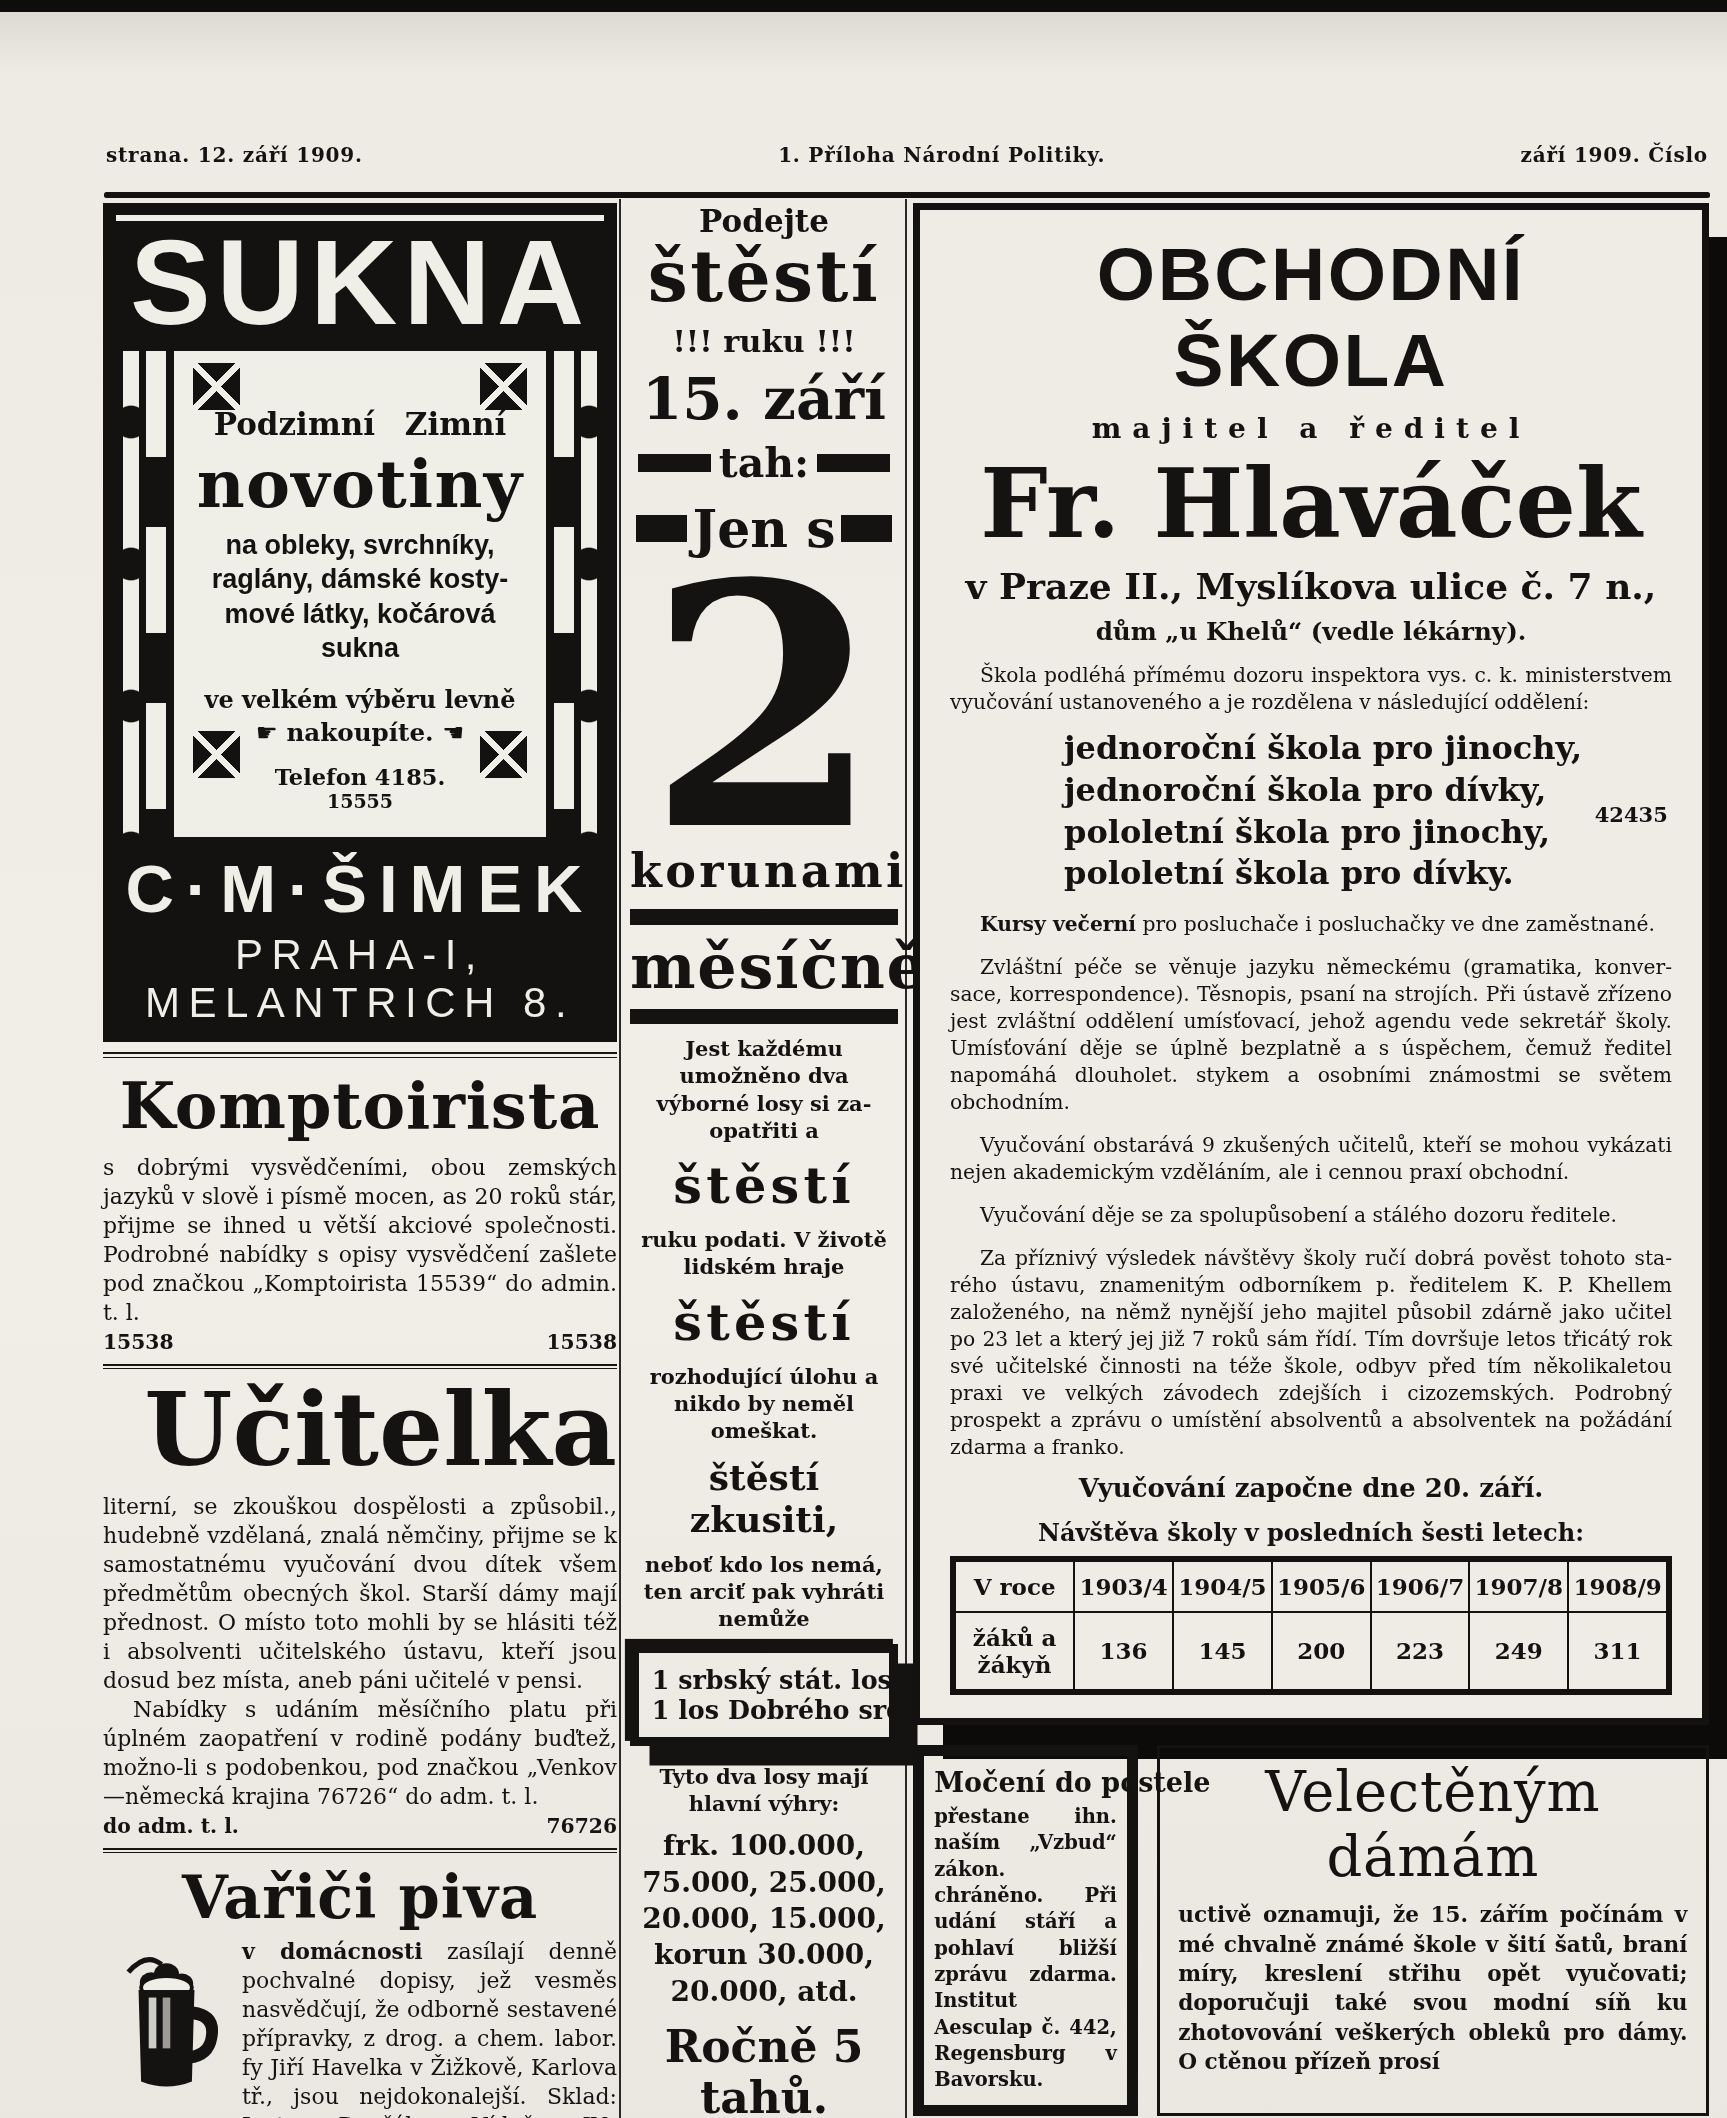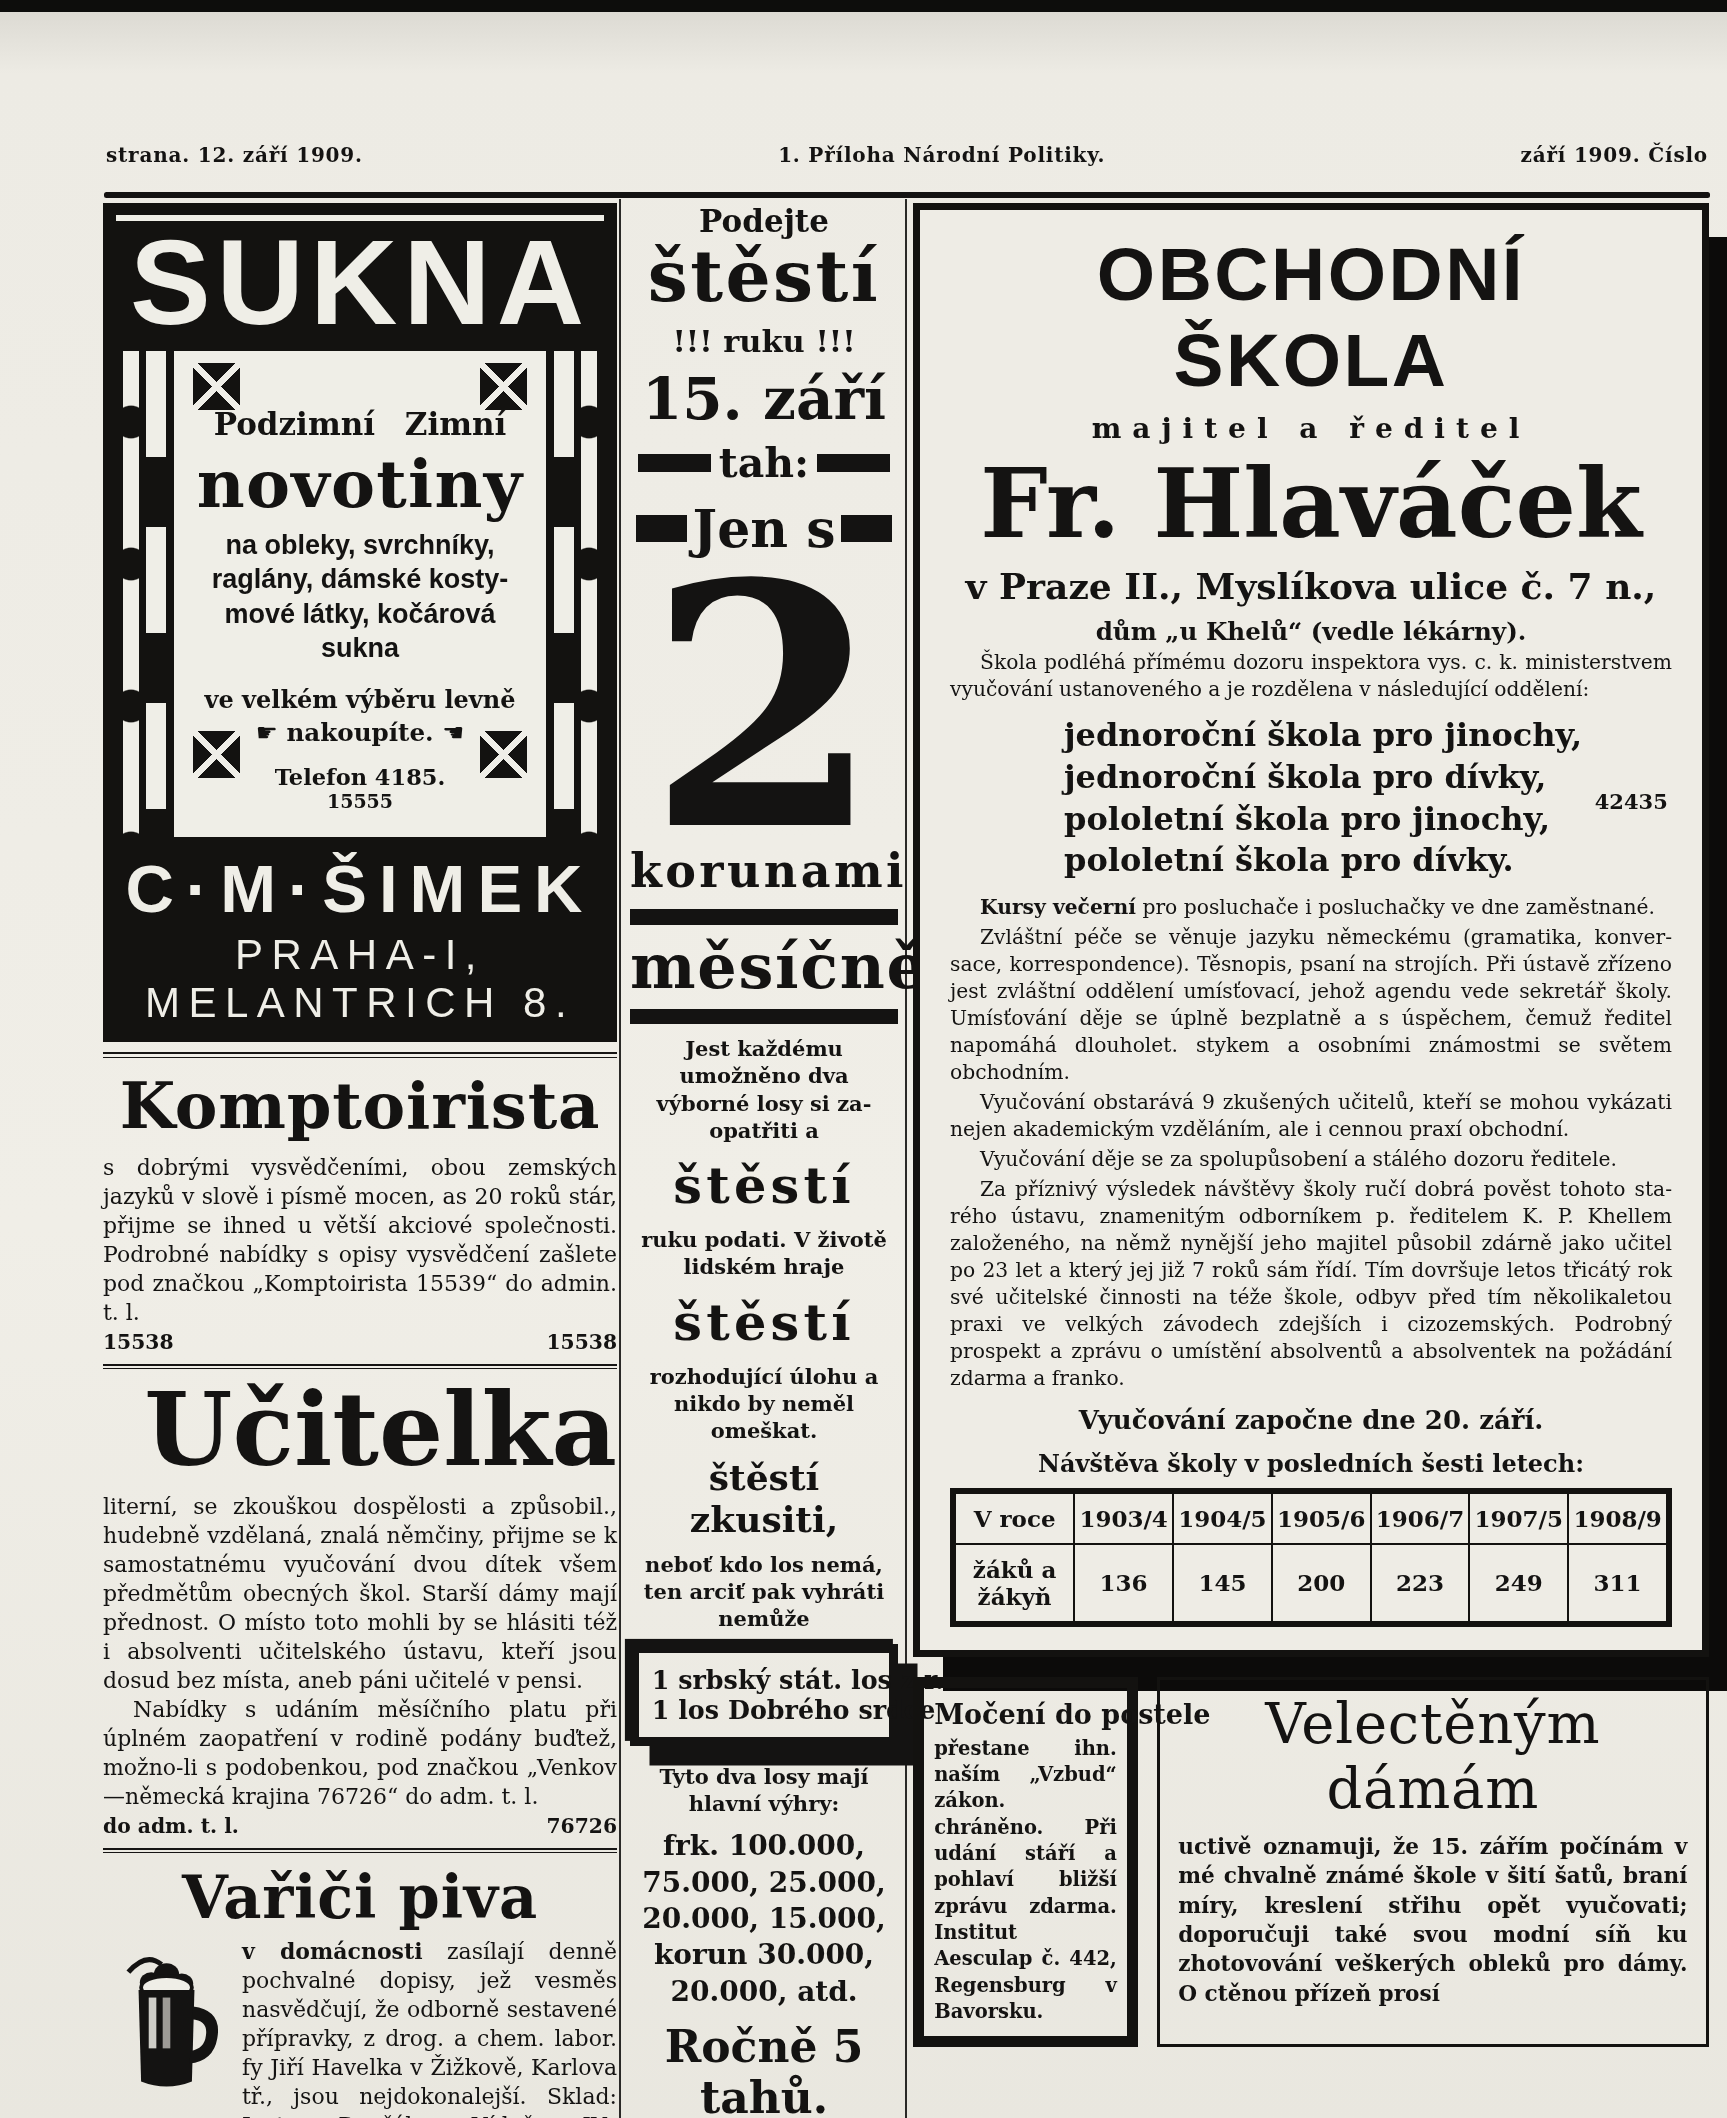--- a/index.html
+++ b/index.html
@@ -87,21 +87,21 @@
   .m-rocne { font-size:44px; font-weight:bold; }
   .m-kazdy { font-size:24px; font-weight:bold; text-align:left; }
 
   
   .ad-skola { border:7.6px solid #131210; box-shadow:30px 34px 0 #0c0b0a; background:#eeece5; padding:21px 30px 23px; }
   .skola-title { text-align:center; font-family:"Liberation Sans",sans-serif; font-weight:bold; font-size:75px; letter-spacing:2.5px; }
   .skola-maj { text-align:center; font-size:28px; font-weight:bold; letter-spacing:11px; margin-top:9.3px; }
   .skola-name { text-align:center; font-size:95px; font-weight:bold; line-height:1.05; margin:8.5px 0 11px; }
   .skola-addr1 { text-align:center; font-size:36px; font-weight:bold; }
   .skola-addr2 { text-align:center; font-size:24.6px; font-weight:bold; margin-top:10.2px; }
-  .skola-p { font-size:20.3px; line-height:1.33; text-align:justify; text-indent:30px; margin-top:3px; }
+  .skola-p { font-size:20.3px; line-height:1.33; text-align:justify; text-indent:30px; margin-top:16px; }
   .skola-p .lead { font-weight:bold; }
   .types-wrap { position:relative; margin:12.7px 0 12.7px 38px; }
   .types-wrap .type { font-size:32px; font-weight:bold; line-height:1.3; margin-left:76px; }
   .skola-adnum { position:absolute; right:4.2px; top:44%; font-size:21px; font-weight:bold; }
   .skola-rule { display:flex; align-items:center; margin-top:14.4px; }
   .skola-rule .dash { flex:1; height:4.2px; background:#141312; margin:0 10.2px; max-width:119px; }
   .skola-rule .txt { font-size:26px; font-weight:bold; }
   .skola-rule2 { text-align:center; font-size:26px; font-weight:bold; margin-top:12.7px; }
   .skola-ttitle { text-align:center; font-size:24px; font-weight:bold; margin:14.4px 0 9.3px; }
   table.skola-table { width:100%; border-collapse:collapse; border:6.4px solid #131210; }
@@ -280,21 +280,21 @@
       <div class="skola-rule2">Vyučování započne dne 20. září.</div>
       <div class="skola-ttitle">Návštěva školy v posledních šesti letech:</div>
       <table class="skola-table">
         <tbody>
             <tr>
           <th>V roce</th>
           <th>1903/4</th>
           <th>1904/5</th>
           <th>1905/6</th>
           <th>1906/7</th>
-          <th>1907/5</th>
+          <th>1907/8</th>
           <th>1908/9</th>
         </tr>
         <tr>
           <td>žáků a žákyň</td>
           <td>136</td>
           <td>145</td>
           <td>200</td>
           <td>223</td>
           <td>249</td>
           <td>311</td>

